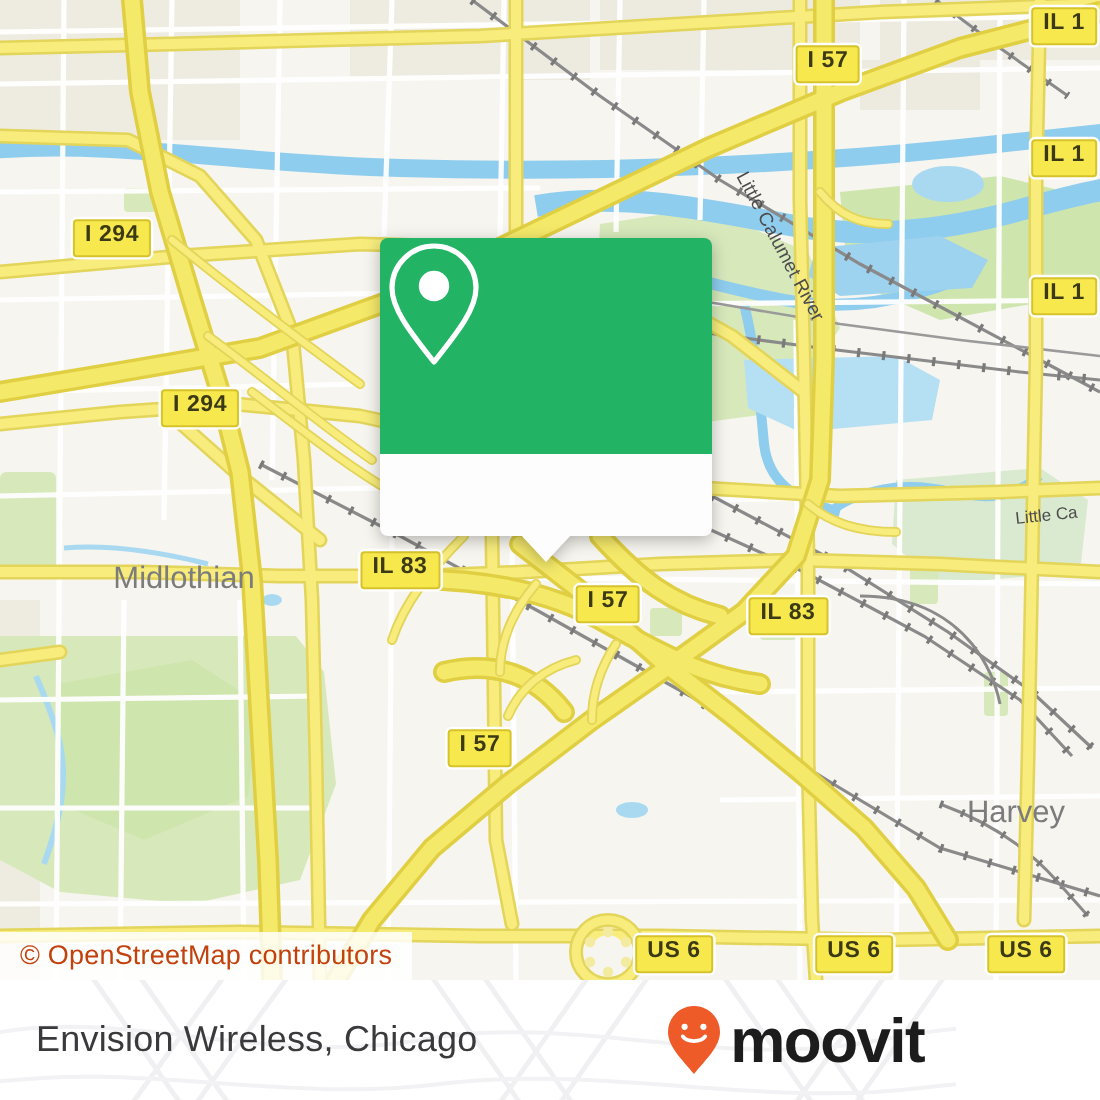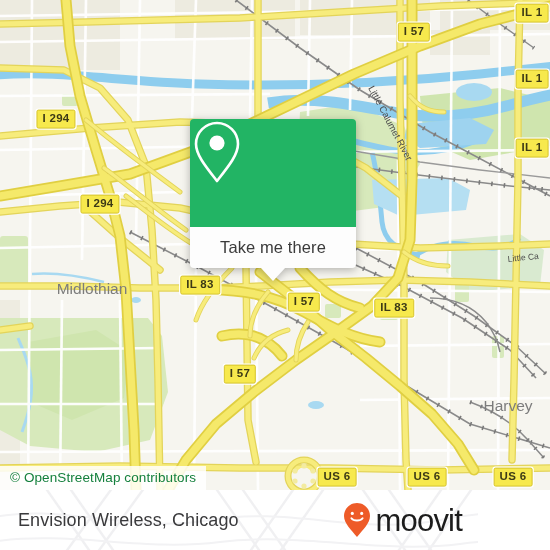--- a/index.html
+++ b/index.html
@@ -56,21 +56,21 @@
     border-top: 14px solid #fdfdfd;
   }
 
   
   #attribution {
     position: absolute;
     left: 0; bottom: 0;
     background: rgba(255,255,255,0.84);
     padding: 4px 10px 5px 10px;
     font-size: 13.5px;
-    color: #15803d;
+    color: #c2410c;
     letter-spacing: .1px;
     white-space: nowrap;
   }
 
   
   #footer {
     position: absolute;
     left: 0; top: 490px;
     width: 478px; height: 60px;
     background: #ffffff;
@@ -92,21 +92,21 @@
     right: 16px; top: 50%;
     transform: translateY(-50%);
     display: flex; align-items: center; gap: 3px;
     z-index: 2;
   }
   #brand-word {
     font-size: 31px;
     color: #1c1c1c;
     letter-spacing: -0.8px;
     line-height: 1;
-    font-weight: 400;
+    font-weight: 700;
   }
 
   .lbl { font-family: "Liberation Sans", sans-serif; }
 </style>
 </head>
 <body>
 
 <div id="root">
 
   <div id="map">
@@ -327,21 +327,20 @@
       </div>
 
     <div id="popup">
       <div id="popup-top">
         <svg width="54" height="66" viewBox="0 0 54 66">
           <path d="M27 4 C15.4 4 6 13.4 6 25 C6 36 16 48 27 62 C38 48 48 36 48 25 C48 13.4 38.6 4 27 4 Z" fill="none" stroke="#ffffff" stroke-width="2.6" stroke-linejoin="round"></path>
           <circle cx="27" cy="24" r="7.6" fill="#ffffff"></circle>
         </svg>
       </div>
       <div id="popup-bottom">
-        <span id="popup-label">Take me there</span>
         <div id="popup-tail"></div>
       </div>
     </div>
 
     <div id="attribution">© OpenStreetMap contributors</div>
   </div>
 
   <div id="footer">
     <svg id="footer-watermark" width="550" height="60" viewBox="0 0 550 60">
       <g stroke="#f0f0f2" stroke-width="2.4" fill="none">

